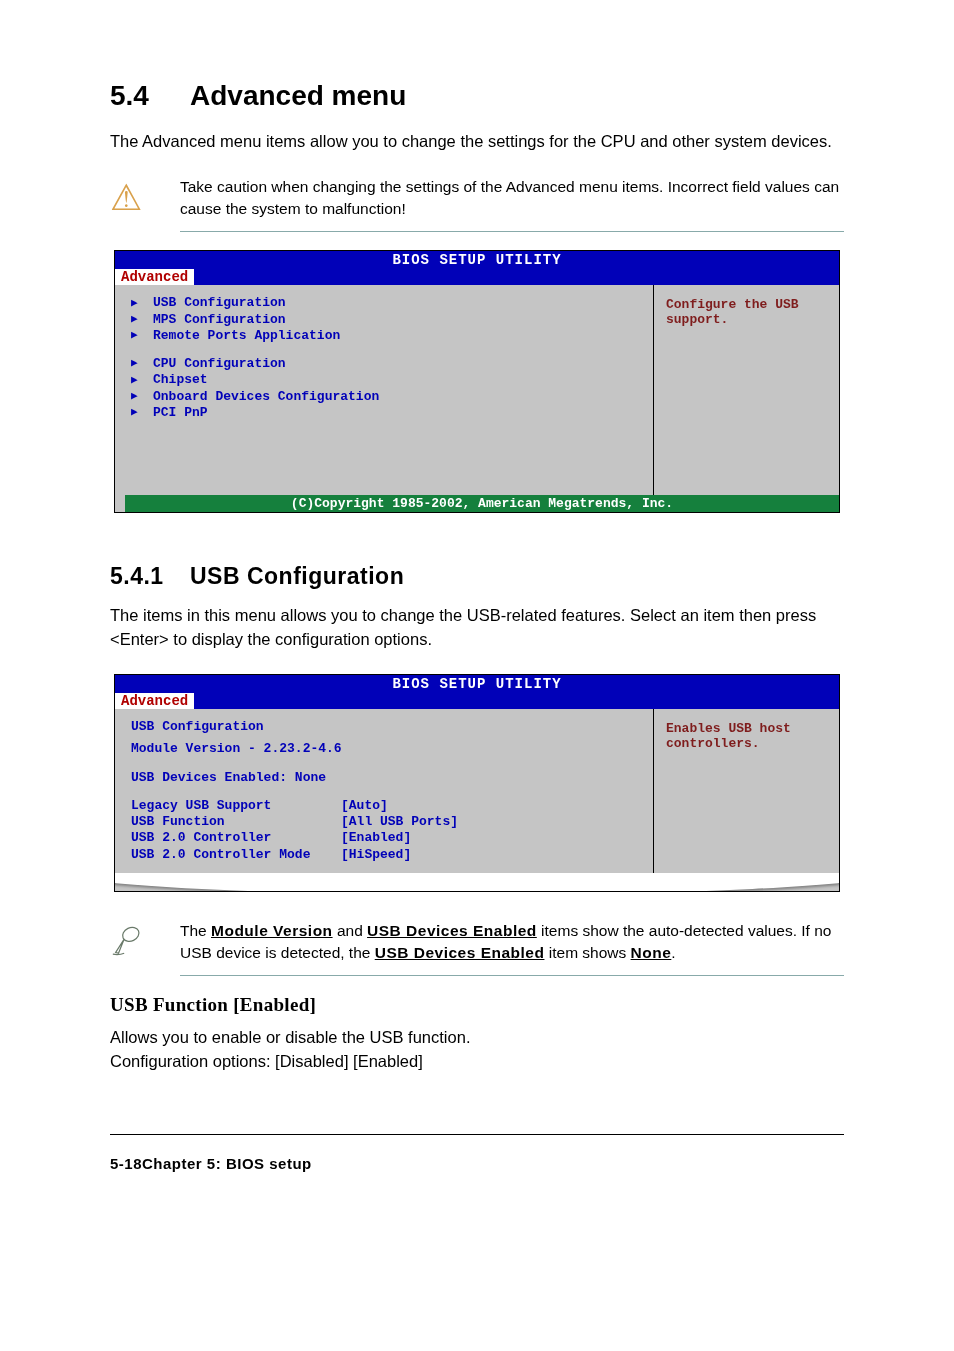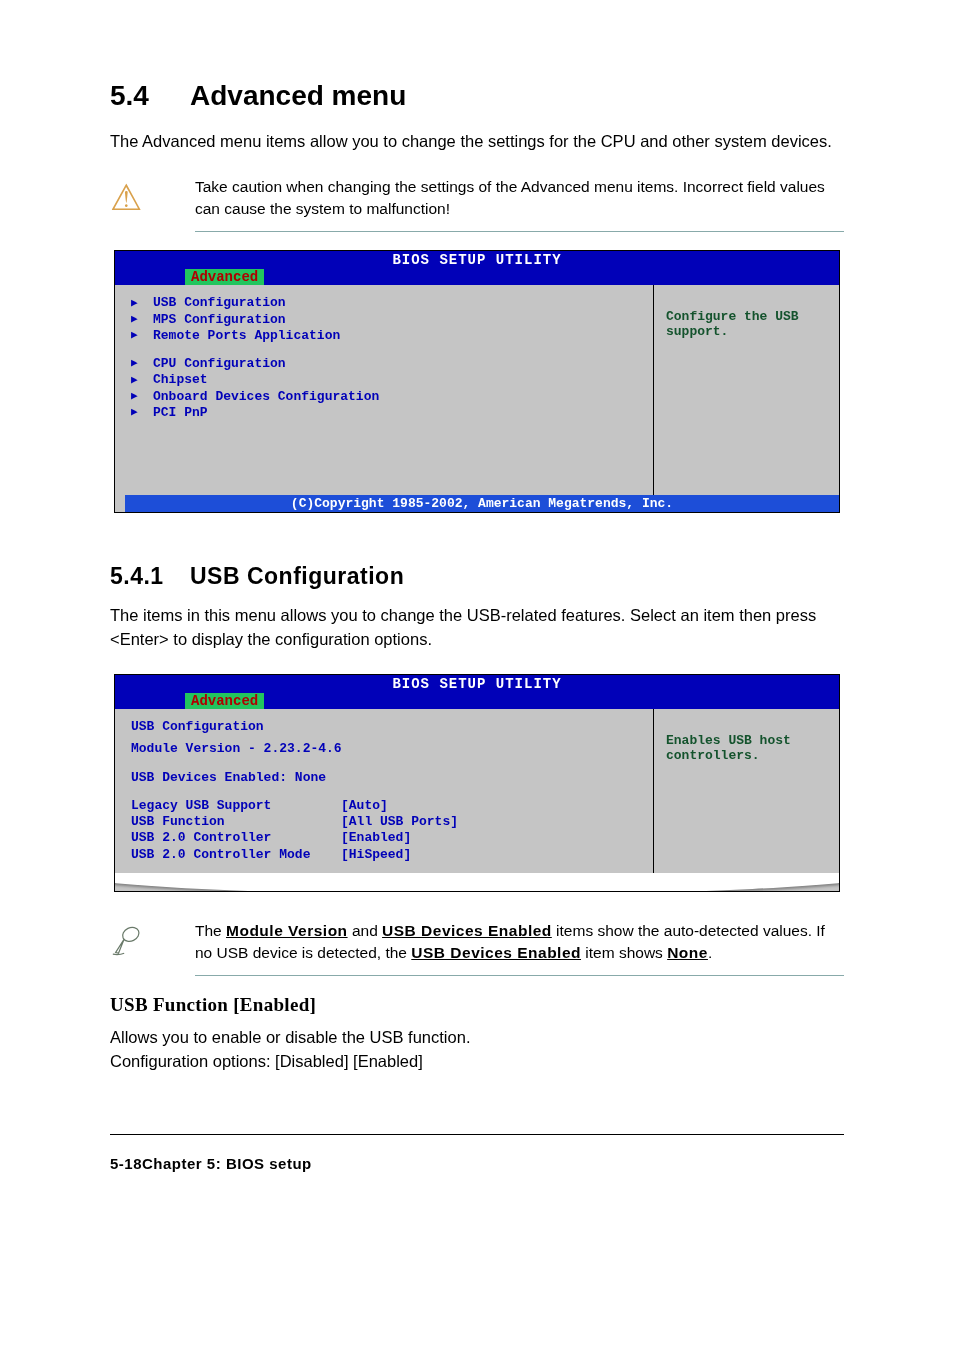--- a/index.html
+++ b/index.html
@@ -34,21 +34,20 @@
       justify-content: flex-start;
       align-items: flex-start;
       padding-top: 4px;
     }
     .callout-text {
       flex: 1;
       font-size: 15.5px;
       line-height: 1.4;
       border-bottom: 1px solid #8aa;
       padding-bottom: 12px;
-      margin-left: 15px;
     }
     .callout-text .bold-run { font-weight: bold; letter-spacing: 0.5px; text-decoration: underline; }
     
     .bios-wrap {
       border: 1px solid #000;
       margin: 6px 4px 50px 4px;
       background: #c5c5c5;
     }
     .bios-header {
       background: #0101b8;
@@ -56,60 +55,59 @@
       font-family: "Courier New", monospace;
       font-weight: bold;
       font-size: 14px;
     }
     .bios-title {
       text-align: center;
       letter-spacing: 1px;
       padding: 1px 0;
     }
     .bios-tab {
-      background: #22c55e;
+      background: #ffffff;
       color: #b00000;
       display: inline-block;
       padding: 0 6px;
-      margin-left: 70px;
       font-weight: bold;
     }
     .bios-body {
       display: flex;
       font-family: "Courier New", monospace;
       font-size: 13px;
       font-weight: bold;
       min-height: 210px;
     }
     .bios-body.short { min-height: 120px; }
     .bios-left {
       flex: 1;
       padding: 10px 16px;
       color: #0101b8;
       border-right: 1px solid #000;
       position: relative;
     }
     .bios-right {
       width: 185px;
-      padding: 24px 12px;
-      color: #14532d;
+      padding: 12px 12px;
+      color: #7f1d1d;
     }
     .bios-menuitem {
       display: flex;
       align-items: center;
       line-height: 1.25;
     }
     .bios-arrow {
       width: 22px;
       color: #0101b8;
       font-size: 11px;
     }
     .bios-group-gap { height: 12px; }
     .bios-footer {
-      background: #1d4ed8;
+      background: #15803d;
       color: #fff;
       font-family: "Courier New", monospace;
       font-size: 13px;
       text-align: center;
       padding: 1px 0;
       font-weight: bold;
       margin-left: 10px;
     }
     .bios-field-row {
       display: flex;

